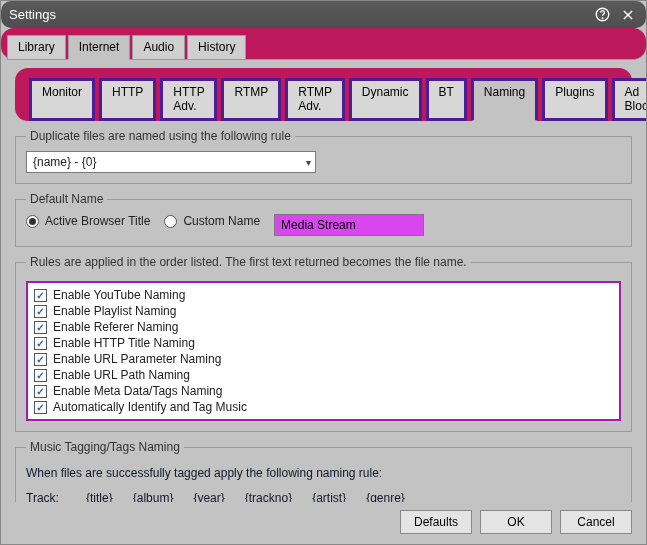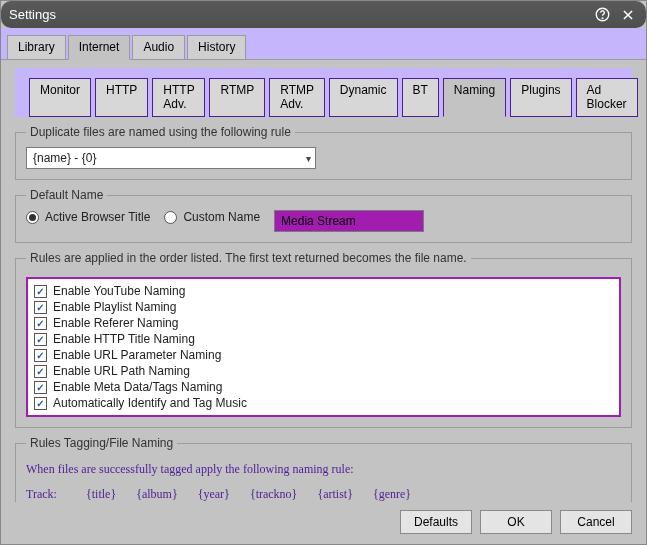--- a/index.html
+++ b/index.html
@@ -5,47 +5,47 @@
 * { box-sizing: border-box; margin: 0; padding: 0; }
 body { font-family: "Segoe UI", Tahoma, sans-serif; font-size: 12px; background: #fff; }
 
 .window { width: 647px; height: 545px; border: 1px solid #888; background: #c3c3c3; display: flex; flex-direction: column; }
 
 .titlebar { background: linear-gradient(#5a5a5a,#4e4e4e); color: #fff; height: 27px; display: flex; align-items: center; padding: 0 8px; font-size: 13px; border-radius: 10px; }
 .titlebar .spacer { flex: 1; }
 .titlebar .tb-icon { width: 20px; height: 20px; display: flex; align-items: center; justify-content: center; margin-left: 6px; cursor: pointer; color:#fff; }
 .titlebar .tb-icon svg { stroke:#fff; }
 
-.tab-row { display: flex; padding: 6px 6px 0 6px; gap: 0; background:#c4b5fd; border-bottom:1px solid #9a9a9a; }
+.tab-row { display: flex; padding: 6px 6px 0 6px; gap: 0; background:#be185d; border-bottom:1px solid #9a9a9a;border-radius:13px; }
 .tab-row.sub { padding: 10px 14px 0 14px; border-bottom:none; gap:2px;}
 .tab { padding: 4px 10px 5px 10px; border: 1px solid #9a9a9a; background: #cfcfcf; font-size: 12px; cursor: pointer; margin-right:2px; position:relative; top:1px;}
 .tab.active { background: #c3c3c3; border-bottom:1px solid #c3c3c3; z-index:2;}
-.tab-row.sub .tab { background:#d7d7d7; border:1px solid #4c1d95; top:0;}
+.tab-row.sub .tab { background:#d7d7d7; border:3px solid #4c1d95; top:0;}
 .tab-row.sub .tab.active { background:#c3c3c3; border-bottom:1px solid #c3c3c3;}
 
 .content { flex:1; padding: 8px 14px 10px 14px; display:flex; flex-direction:column; gap:8px; overflow:hidden;}
 
 fieldset { border:1px solid #9c9c9c; padding: 8px 10px 10px 10px; font-size:12px; color:#222; }
 legend { padding:0 4px; font-size:12px; color:#333; }
 
 .select { width:290px; height:22px; border:1px solid #7a7a7a; background:#fff; display:flex; align-items:center; justify-content:space-between; padding:0 4px 0 6px; cursor:pointer;}
 .select .arrow { font-size:10px; color:#444;}
 
 .radio-row { display:flex; align-items:flex-start; gap:14px;}
 .radio-opt { display:flex; align-items:center; gap:6px; cursor:pointer;}
 .radio { width:13px; height:13px; border:1px solid #555; border-radius:50%; background:#fff; display:flex; align-items:center; justify-content:center;}
 .radio.checked::after { content:""; width:7px; height:7px; background:#333; border-radius:50%;}
-.text-input { height:22px; border:1px solid #7a7a7a; background:#a21caf; padding:0 6px; font-family:inherit; font-size:12px; width:150px;}
+.text-input { height:22px; border:1px solid #7a7a7a; background:#d946ef; padding:0 6px; font-family:inherit; font-size:12px; width:150px;}
 
 .rules-box { background:#fff; border:2px solid #a21caf; padding:4px 6px; margin-top:4px;}
 .rule-item { display:flex; align-items:center; gap:6px; padding:1px 0; cursor:pointer;}
 .checkbox { width:13px; height:13px; border:1px solid #555; background:#fff; display:flex; align-items:center; justify-content:center; font-size:10px; color:#1a5db0; font-weight:bold;}
 .checkbox.checked::after { content:"✓"; }
 
-.tagging-help { color:#4c1d95; line-height:1.9;font-family:Liberation Serif, serif; }
+.tagging-help { color:#0f172a; line-height:1.9; }
 .tagging-help .row { display:flex; gap:20px; margin-top:2px;}
 .tagging-help .label { width:40px; }
 
 .button-row { display:flex; justify-content:flex-end; gap:8px; padding: 8px 14px 10px 0;}
 .btn { min-width:72px; height:24px; border:1px solid #8a8a8a; background:#e4e4e4; cursor:pointer; font-family:inherit; font-size:12px;}
 </style>
 </head>
 <body>
 
 <div class="window">
@@ -142,21 +142,21 @@
             <span>Enable Meta Data/Tags Naming</span>
           </div>
           <div class="rule-item">
             <span class="checkbox checked"></span>
             <span>Automatically Identify and Tag Music</span>
           </div>
         </div>
     </fieldset>
 
     <fieldset>
-      <legend>Rules Tagging/File Naming</legend>
+      <legend>Music Tagging/Tags Naming</legend>
       <div class="tagging-help">
         <div>When files are successfully tagged apply the following naming rule:</div>
         <div class="row" id="track-row">
             <span class="label">Track:</span>
             <span>{title}</span>
             <span>{album}</span>
             <span>{year}</span>
             <span>{trackno}</span>
             <span>{artist}</span>
             <span>{genre}</span>

